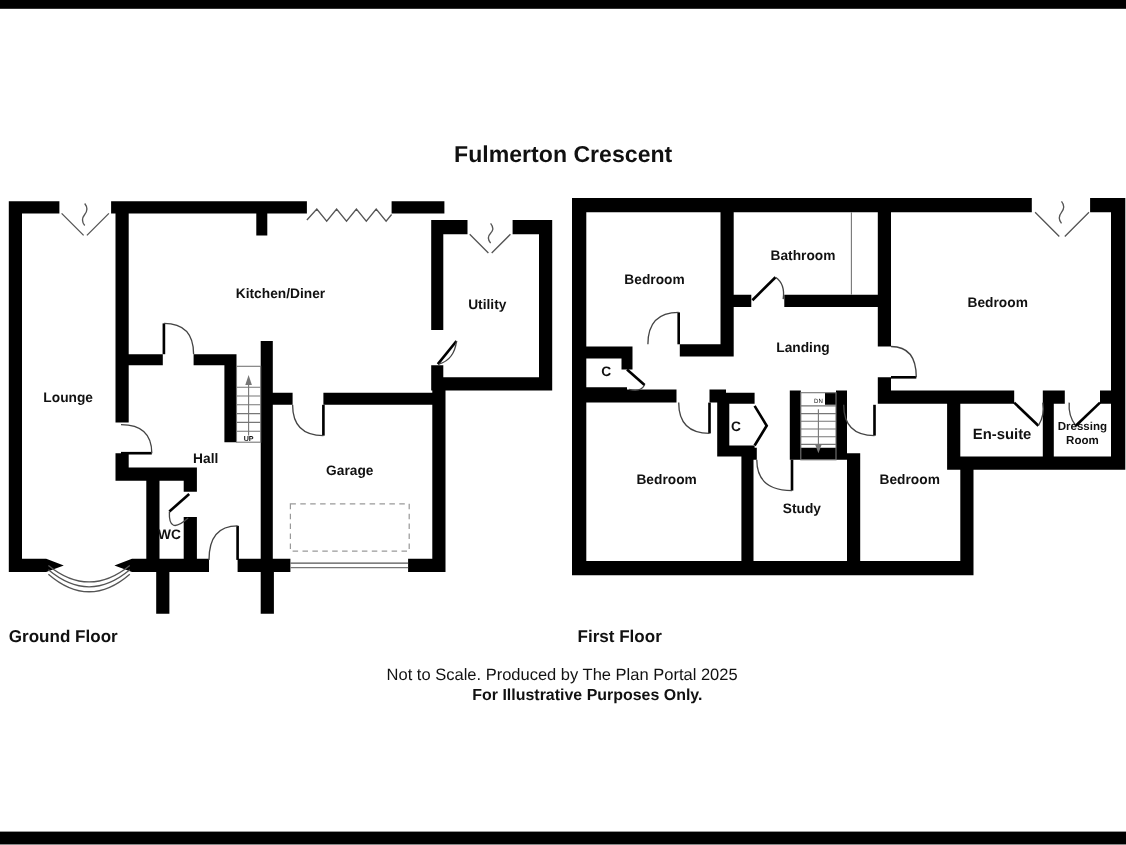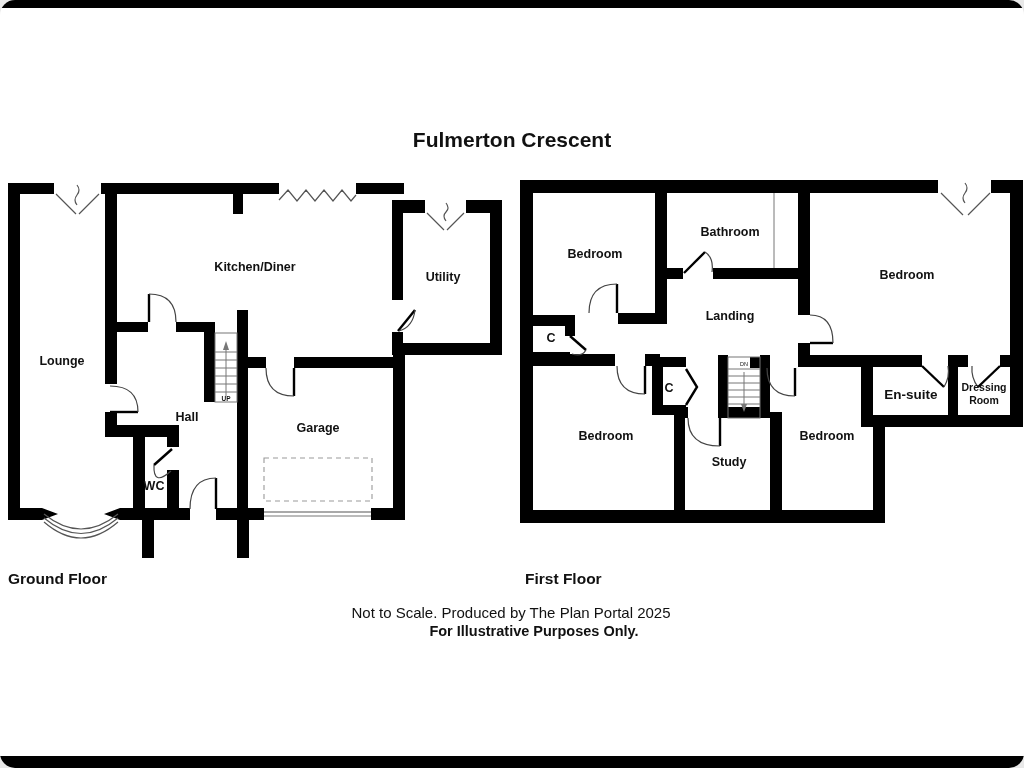--- a/index.html
+++ b/index.html
@@ -1,17 +1,17 @@
 <!DOCTYPE html>
 <html><head>
 <meta charset="utf-8">
 <style>
   html,body{margin:0;padding:0;background:#e8e8e8;}
   #stage{position:relative;width:1024px;height:768px;background:#ffffff;overflow:hidden;
-         font-family:"Liberation Sans",sans-serif;border-radius:15px;}
+         font-family:"Liberation Sans",sans-serif;}
   svg{position:absolute;left:0;top:0;}
   text{font-family:"Liberation Sans",sans-serif;fill:#111;}
   .room-label{font-size:12.5px;font-weight:bold;text-anchor:middle;}
   .big-label{font-size:13.5px;font-weight:bold;text-anchor:middle;}
   .small-label{font-size:10.5px;font-weight:bold;text-anchor:middle;}
   .floor-label{font-size:15.5px;font-weight:bold;text-anchor:start;}
   .title-label{font-size:21px;font-weight:bold;text-anchor:middle;}
   .stair-label{font-size:6.5px;font-weight:bold;text-anchor:middle;}
   .stair-label-tiny{font-size:5.5px;text-anchor:middle;}
   .footer-normal{font-size:15px;text-anchor:middle;}

